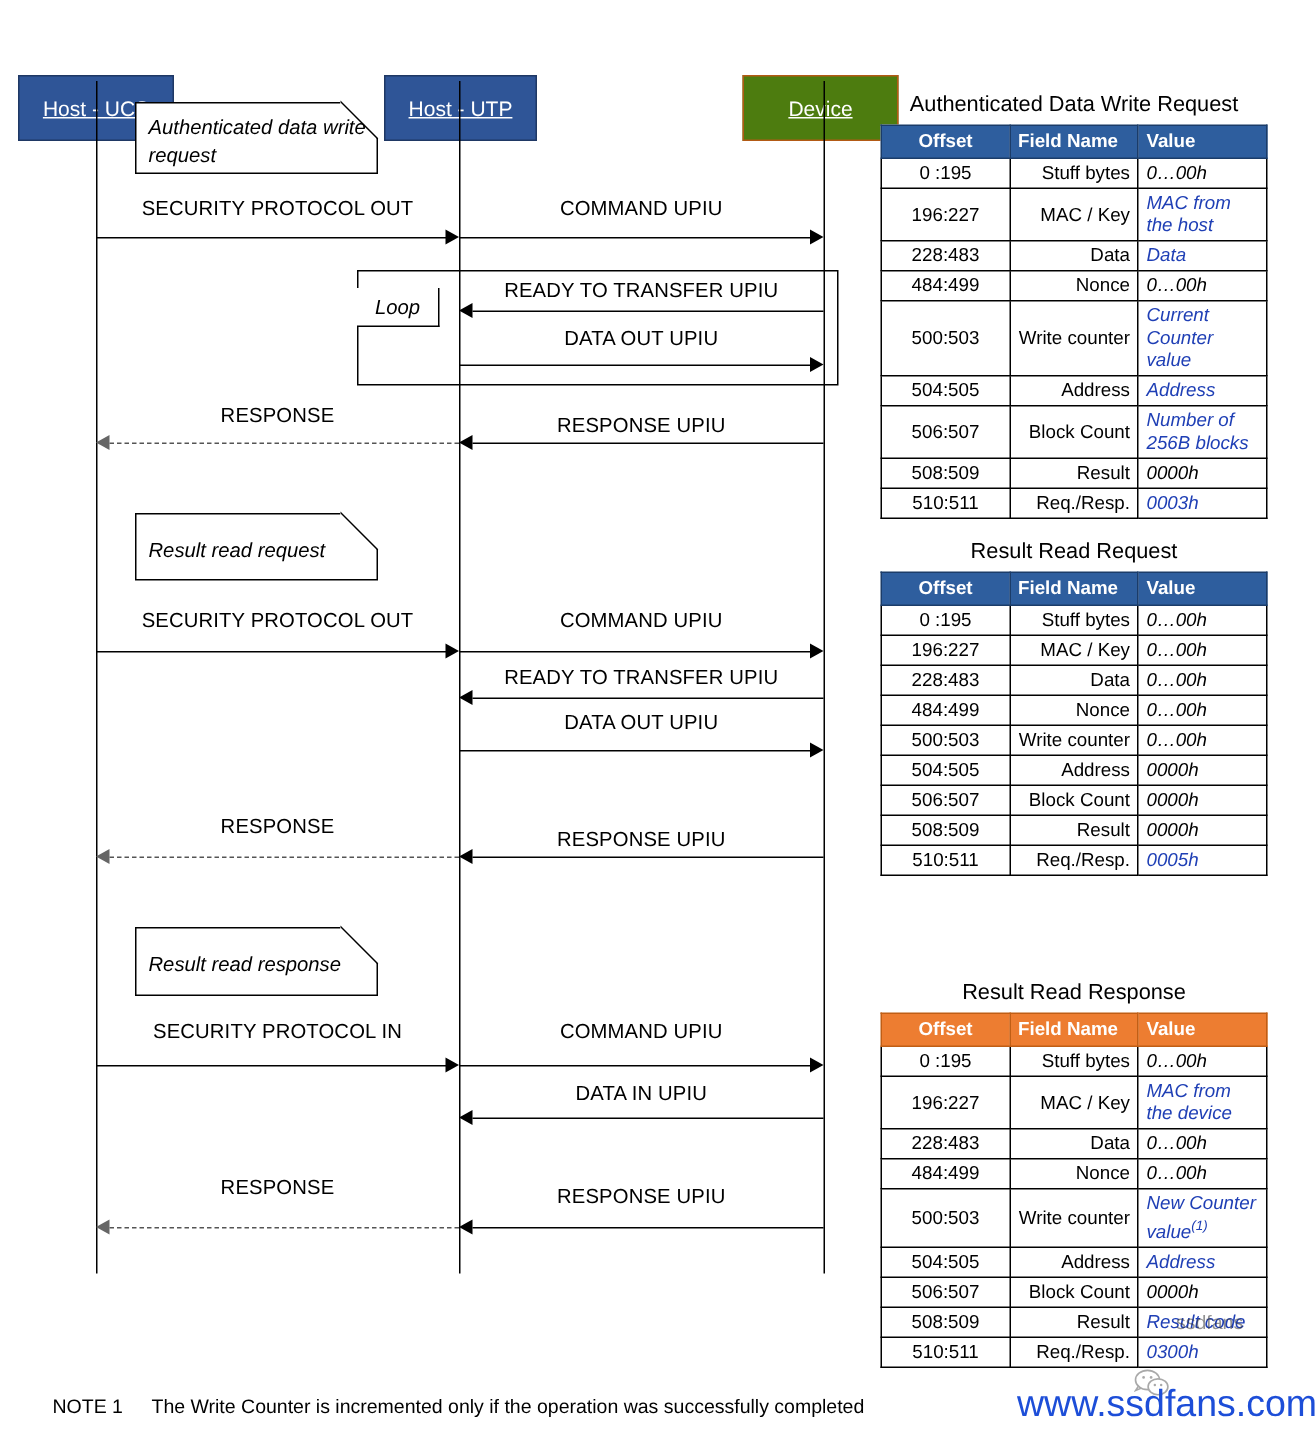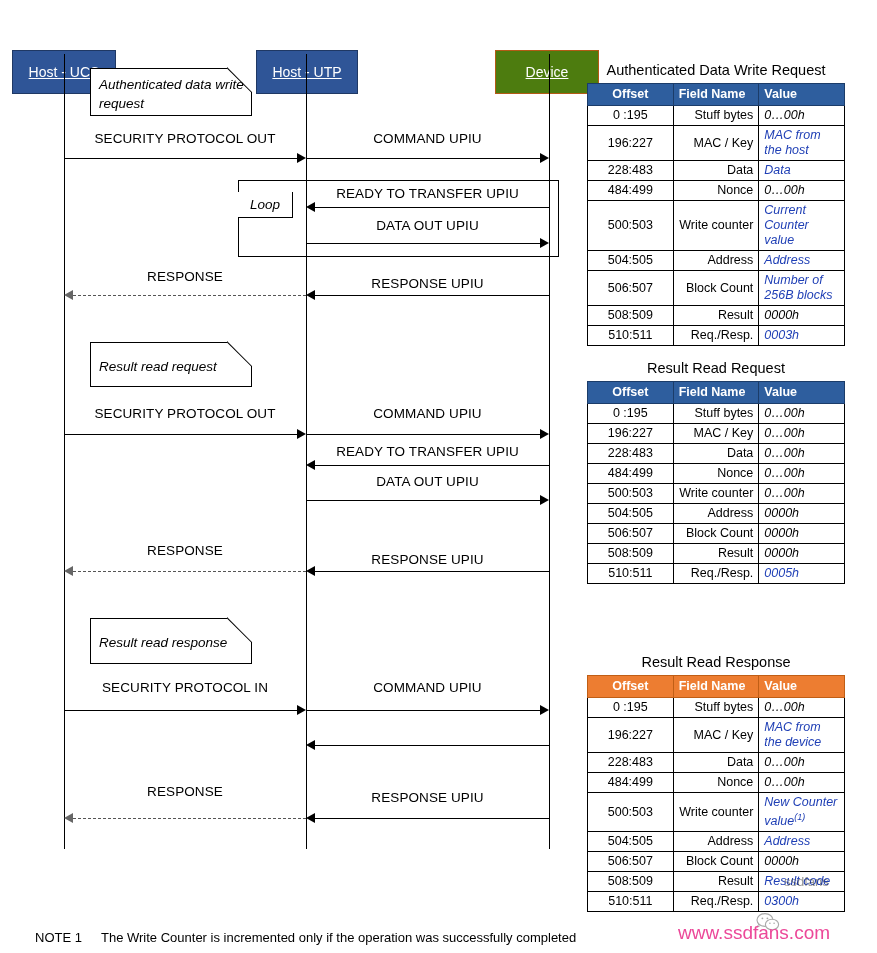--- a/index.html
+++ b/index.html
@@ -86,21 +86,21 @@
   table.pkt td.c2{width:98px;font-style:italic;}
   .v-blue{color:#1f3fb5;}
   .v-blue-i{color:#1f3fb5;font-style:italic;}
   .sup{font-size:9px;vertical-align:super;}
 
   
   .note1{position:absolute;font-size:13px;white-space:nowrap;}
 
   
   .wm-url{
-    position:absolute;font-size:19px;color:#ec4899;white-space:nowrap;
+    position:absolute;font-size:25px;color:#1d4ed8;white-space:nowrap;
     font-family:"Liberation Sans",sans-serif;
   }
   .wm-tag{position:absolute;color:#3a3a3a;opacity:.55;font-size:13px;white-space:nowrap;}
   .wm-icon{position:absolute;opacity:.5;}
 </style>
 </head>
 <body>
 
 <div id="stage">
 
@@ -193,20 +193,21 @@
   </div>
 
   <div class="mlabel" style="left:64px;top:680px;width:242px;">SECURITY PROTOCOL IN</div>
   <div class="msg" style="left:64px;top:710px;width:234px;"></div>
   <div class="arrowR" style="left:297px;top:705px;"></div>
 
   <div class="mlabel" style="left:306px;top:680px;width:243px;">COMMAND UPIU</div>
   <div class="msg" style="left:306px;top:710px;width:234px;"></div>
   <div class="arrowR" style="left:540px;top:705px;"></div>
 
+  <div class="mlabel" style="left:306px;top:721px;width:243px;">DATA IN UPIU</div>
   <div class="msg" style="left:315px;top:745px;width:234px;"></div>
   <div class="arrowL" style="left:306px;top:740px;"></div>
 
   <div class="mlabel" style="left:64px;top:784px;width:242px;">RESPONSE</div>
   <div class="msg dash" style="left:73px;top:818px;width:233px;"></div>
   <div class="arrowL grey" style="left:64px;top:813px;"></div>
 
   <div class="mlabel" style="left:306px;top:790px;width:243px;">RESPONSE UPIU</div>
   <div class="msg" style="left:315px;top:818px;width:234px;"></div>
   <div class="arrowL" style="left:306px;top:813px;"></div>

